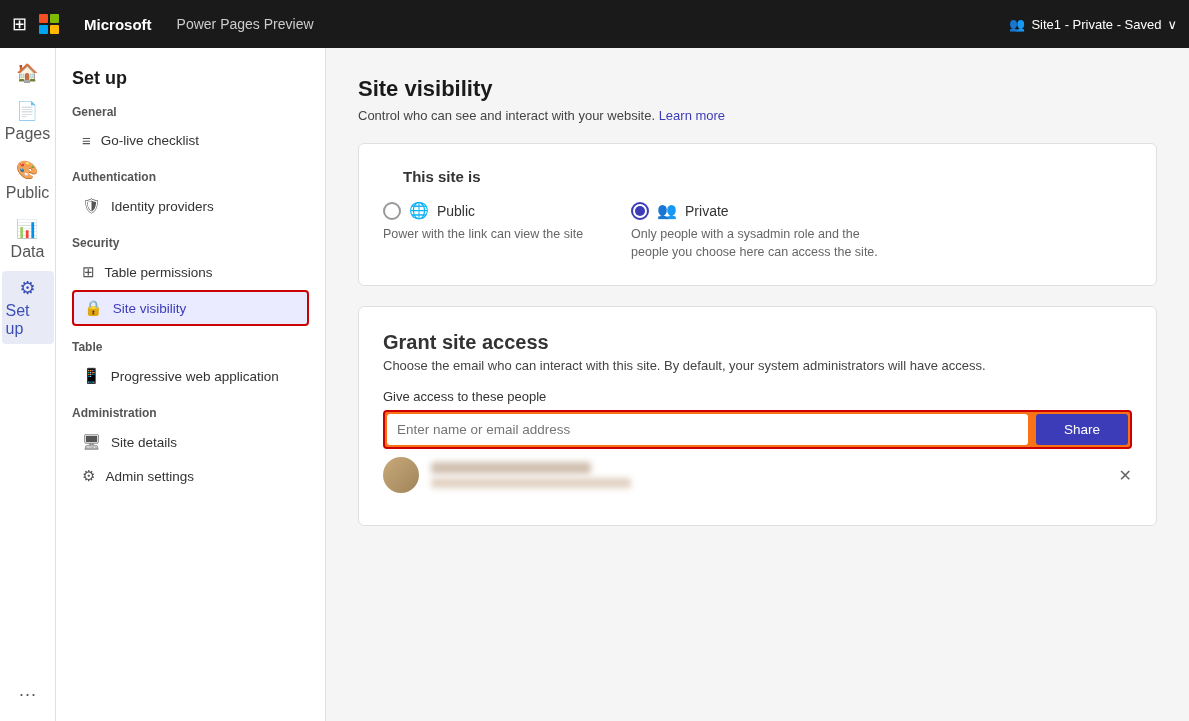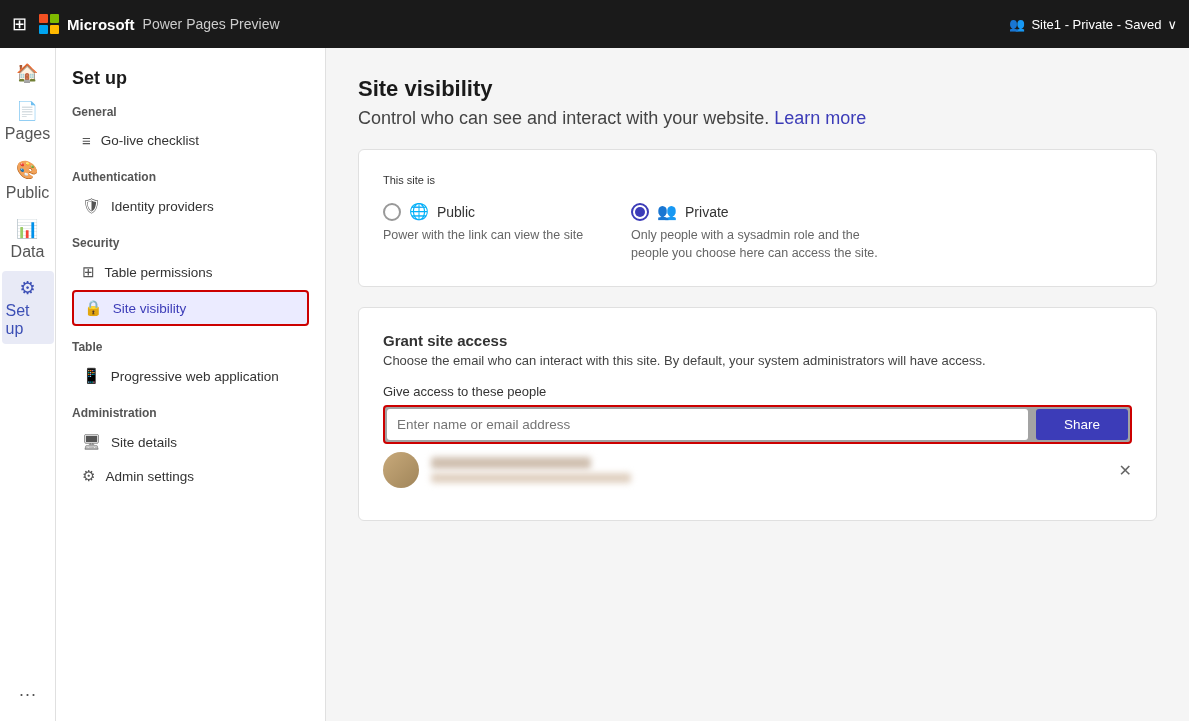--- a/index.html
+++ b/index.html
@@ -11,21 +11,21 @@
       background: #1a1a1a;
       display: flex;
       align-items: center;
       padding: 0 12px;
       gap: 12px;
       position: fixed;
       top: 0; left: 0; right: 0;
       z-index: 100;
     }
     .topbar-grid-icon { color: white; font-size: 18px; cursor: pointer; }
-    .topbar-logo { display: flex; align-items: center; gap: 8px; }
+    .topbar-logo { display: flex; align-items: center; gap: 25px; }
     .topbar-logo-squares {
       display: grid;
       grid-template-columns: 1fr 1fr;
       gap: 2px;
       width: 20px; height: 20px;
     }
     .topbar-logo-squares span {
       display: block;
       border-radius: 1px;
     }
@@ -106,32 +106,32 @@
       position: fixed;
       top: 48px;
       left: 326px;
       right: 0;
       bottom: 0;
       overflow-y: auto;
       padding: 28px 32px;
       background: #f5f5f5;
     }
     .main-title { font-size: 22px; font-weight: 600; margin-bottom: 6px; color: #1a1a1a; }
-    .main-subtitle { font-size: 18px; color: #444; margin-bottom: 20px; }
+    .main-subtitle { font-size: 13px; color: #444; margin-bottom: 20px; }
     .main-subtitle a { color: #3c3cb8; text-decoration: none; }
 
     
     .card {
       background: #fff;
       border-radius: 6px;
       border: 1px solid #e0e0e0;
       padding: 24px;
       margin-bottom: 20px;
     }
-    .card-title { font-size: 11px; font-weight: 400; margin-bottom: 16px; }
+    .card-title { font-size: 15px; font-weight: 700; margin-bottom: 16px; margin-left: 20px; }
 
     
     .radio-group { display: flex; gap: 48px; }
     .radio-option { display: flex; flex-direction: column; gap: 6px; }
     .radio-label-row { display: flex; align-items: center; gap: 8px; font-size: 14px; font-weight: 500; }
     .radio-desc { font-size: 12.5px; color: #666; max-width: 260px; line-height: 1.4; }
     .radio-circle {
       width: 18px; height: 18px;
       border-radius: 50%;
       border: 2px solid #999;
@@ -144,29 +144,29 @@
     }
     .radio-circle.selected::after {
       content: '';
       width: 10px; height: 10px;
       border-radius: 50%;
       background: #3c3cb8;
     }
     .radio-icon { font-size: 16px; color: #555; }
 
     
-    .grant-title { font-size: 15px; font-weight: 600; margin-bottom: 4px; }
+    .grant-title { font-size: 20px; font-weight: 600; margin-bottom: 4px; }
     .grant-desc { font-size: 13px; color: #444; margin-bottom: 16px; }
     .grant-input-label { font-size: 13px; font-weight: 500; margin-bottom: 6px; }
     .input-row {
       display: flex; gap: 8px;
       border: 2px solid #c00;
       border-radius: 4px;
       padding: 2px;
-      background: #a3a3a3;
+      background: #f97316;
     }
     .input-row input {
       flex: 1;
       border: none; outline: none;
       padding: 8px 10px;
       font-size: 13.5px;
       border-radius: 3px;
       color: #999;
     }
     .share-btn {

